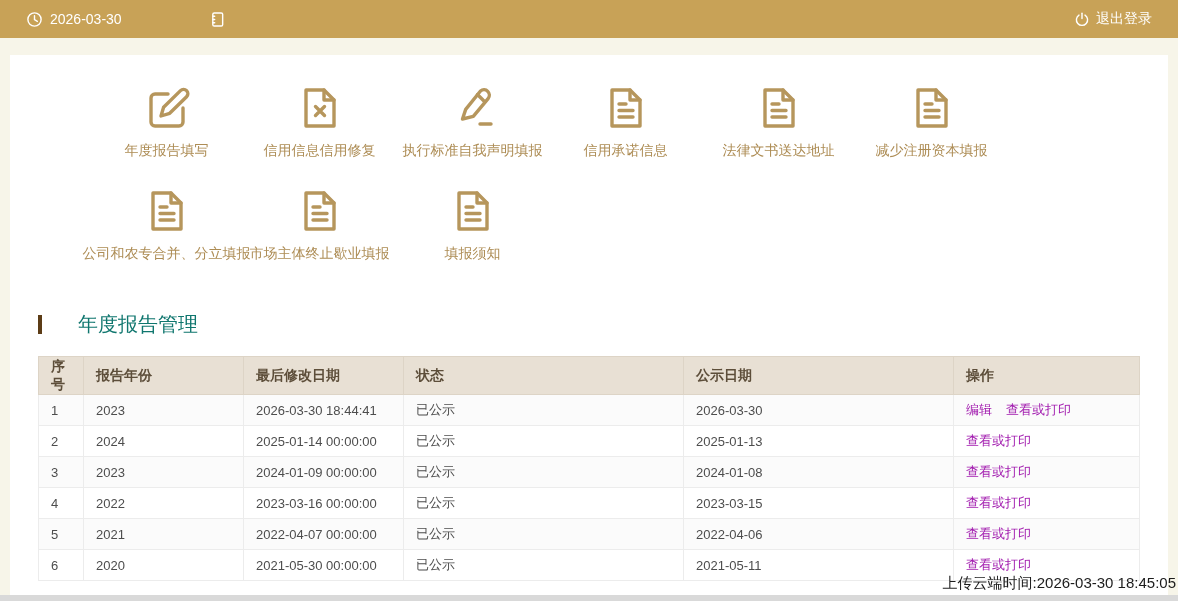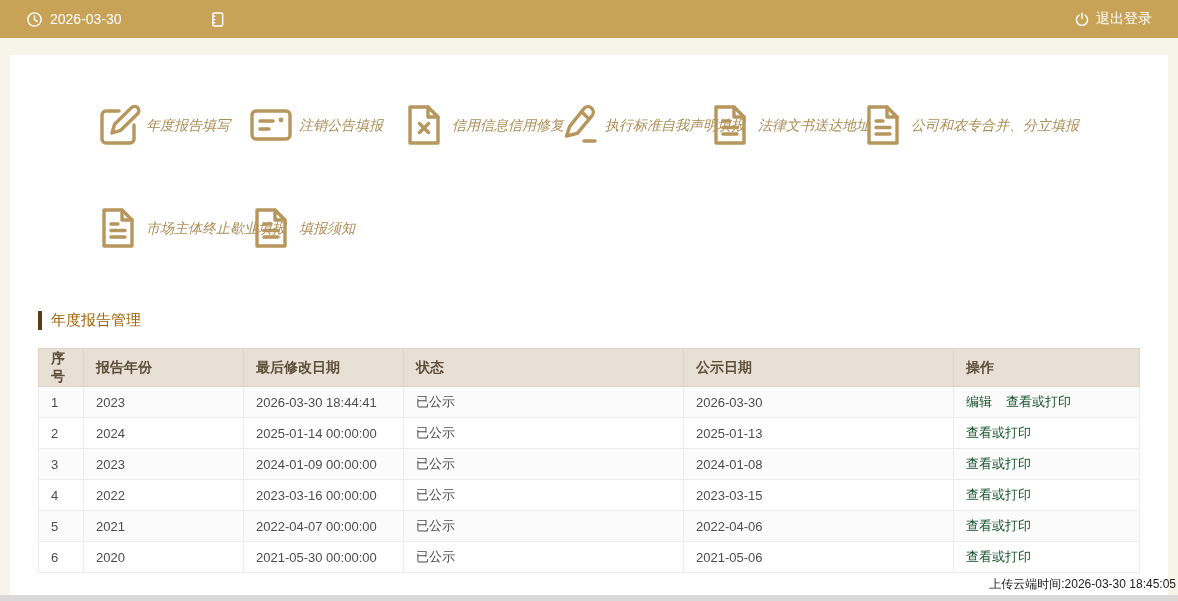--- a/index.html
+++ b/index.html
@@ -30,64 +30,63 @@
     background: #ffffff;
   }
 
   
   .menu-grid {
     margin: 20px 0 0 80px; width: 930px;
     display: flex; flex-wrap: wrap;
   }
   .menu-item {
     width: 153px; height: 99px; margin-bottom: 4px;
-    display: flex; flex-direction: row; align-items: center;
+    display: flex; flex-direction: column; align-items: center;
     cursor: pointer;
-    font-style: italic;
   }
   .menu-item .ic { height: 66px; display: flex; align-items: center; justify-content: center; }
   .menu-item .lbl {
     font-size: 14px; color: #ad8c54; white-space: nowrap; line-height: 18px;
   }
   .menu-item svg { stroke: #b6965c; fill: none; stroke-width: 3.4; stroke-linecap: round; stroke-linejoin: round; }
 
   
   .section-head {
     margin: 30px 0 0 28px;
     display: flex; align-items: center;
   }
   .section-head .bar { width: 4px; height: 19px; background: #5c3c16; margin-right: 9px; }
-  .section-head .ttl { font-size: 15px; color: #a16207; }
+  .section-head .ttl { font-size: 20px; color: #0f766e; margin-left: 27px; }
 
   
   table.report {
     margin: 18px 28px 0 28px; width: 1102px;
     border-collapse: collapse; table-layout: fixed;
     font-size: 13px;
   }
   table.report th {
     background: #e8e0d4; color: #5d4e3a; font-size: 14px; font-weight: bold;
     text-align: left; height: 38px; padding: 0 12px;
     border: 1px solid #ddd4c6;
   }
   table.report td {
     height: 31px; padding: 0 12px; color: #4d4d4d;
     border: 1px solid #ececec; background: #fff;
   }
   table.report tr:nth-child(odd) td { background: #fbfbfb; }
   table.report a {
-    color: #14532d; text-decoration: none; margin-right: 14px; cursor: pointer;
+    color: #a21caf; text-decoration: none; margin-right: 14px; cursor: pointer;
   }
   .col-no { width: 45px; } .col-year { width: 160px; } .col-mod { width: 160px; }
   .col-status { width: 280px; } .col-pub { width: 270px; } .col-op { width: auto; }
 
   
   .upload-time {
     position: absolute; right: 2px; bottom: 8px;
-    font-size: 12px; color: #1c1c1c;
+    font-size: 15px; color: #1c1c1c;
   }
   .bottom-strip {
     position: absolute; left: 0; right: 0; bottom: 0; height: 6px; background: #d9d9d9;
   }
 </style>
 </head>
 <body>
 
 <div class="topbar">
   <div class="grp">
@@ -126,30 +125,20 @@
           <svg width="56" height="56" viewBox="0 0 56 56">
             <path d="M44 28v14a4 4 0 0 1-4 4H16a4 4 0 0 1-4-4V18a4 4 0 0 1 4-4h13"></path>
             <path d="M22 36l2.6-8.8L41.5 10.6a4.3 4.3 0 0 1 6.1 6.1L30.7 33.3 22 36z"></path>
           </svg>
         </div>
         <div class="lbl">年度报告填写</div>
       </div>
       <div class="menu-item">
         <div class="ic">
           <svg width="56" height="56" viewBox="0 0 56 56">
-            <rect x="9" y="14" width="38" height="28" rx="4"></rect>
-            <path d="M17 24h13M17 32h9"></path>
-            <circle cx="38" cy="23" r="2.4" fill="#b6965c" stroke="none"></circle>
-          </svg>
-        </div>
-        <div class="lbl">注销公告填报</div>
-      </div>
-      <div class="menu-item">
-        <div class="ic">
-          <svg width="56" height="56" viewBox="0 0 56 56">
             <path d="M14 10h18l10 10v26H14z"></path>
             <path d="M32 10v10h10"></path>
             <path d="M23.5 26.5l9 9M32.5 26.5l-9 9"></path>
           </svg>
         </div>
         <div class="lbl">信用信息信用修复</div>
       </div>
       <div class="menu-item">
         <div class="ic">
           <svg width="56" height="56" viewBox="0 0 56 56">
@@ -161,21 +150,41 @@
         <div class="lbl">执行标准自我声明填报</div>
       </div>
       <div class="menu-item">
         <div class="ic">
           <svg width="56" height="56" viewBox="0 0 56 56">
             <path d="M14 10h18l10 10v26H14z"></path>
             <path d="M32 10v10h10"></path>
             <path d="M21 24h7M21 30.5h14M21 37h14"></path>
           </svg>
         </div>
+        <div class="lbl">信用承诺信息</div>
+      </div>
+      <div class="menu-item">
+        <div class="ic">
+          <svg width="56" height="56" viewBox="0 0 56 56">
+            <path d="M14 10h18l10 10v26H14z"></path>
+            <path d="M32 10v10h10"></path>
+            <path d="M21 24h7M21 30.5h14M21 37h14"></path>
+          </svg>
+        </div>
         <div class="lbl">法律文书送达地址</div>
+      </div>
+      <div class="menu-item">
+        <div class="ic">
+          <svg width="56" height="56" viewBox="0 0 56 56">
+            <path d="M14 10h18l10 10v26H14z"></path>
+            <path d="M32 10v10h10"></path>
+            <path d="M21 24h7M21 30.5h14M21 37h14"></path>
+          </svg>
+        </div>
+        <div class="lbl">减少注册资本填报</div>
       </div>
       <div class="menu-item">
         <div class="ic">
           <svg width="56" height="56" viewBox="0 0 56 56">
             <path d="M14 10h18l10 10v26H14z"></path>
             <path d="M32 10v10h10"></path>
             <path d="M21 24h7M21 30.5h14M21 37h14"></path>
           </svg>
         </div>
         <div class="lbl">公司和农专合并、分立填报</div>
@@ -265,21 +274,21 @@
           <td>2022-04-07 00:00:00</td>
           <td>已公示</td>
           <td>2022-04-06</td>
           <td><a>查看或打印</a></td>
         </tr>
         <tr>
           <td>6</td>
           <td>2020</td>
           <td>2021-05-30 00:00:00</td>
           <td>已公示</td>
-          <td>2021-05-06</td>
+          <td>2021-05-11</td>
           <td><a>查看或打印</a></td>
         </tr>
       </tbody>
   </table>
 
 </div>
 
 <div class="upload-time">上传云端时间:2026-03-30 18:45:05</div>
 <div class="bottom-strip"></div>
 

